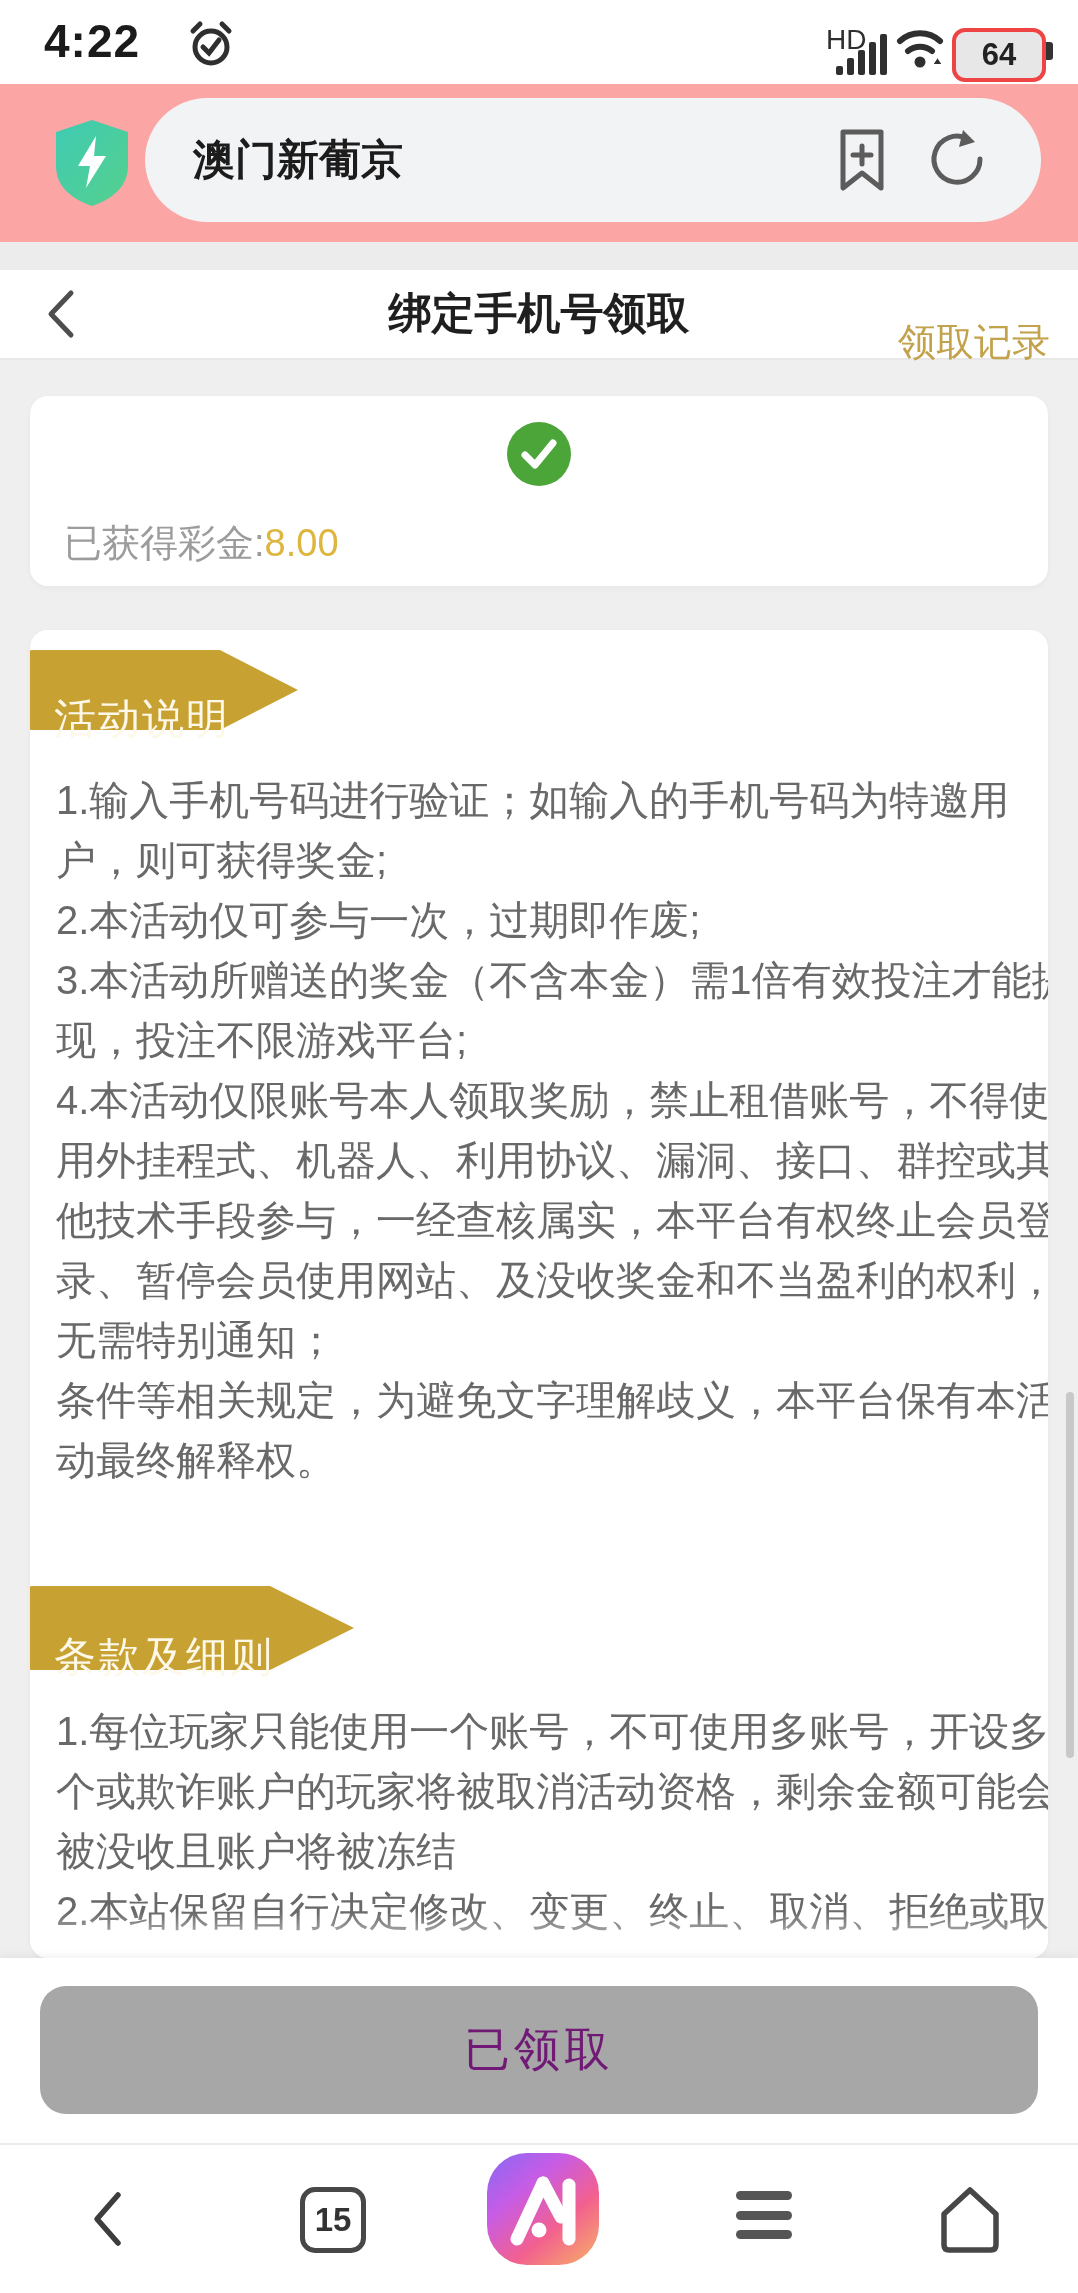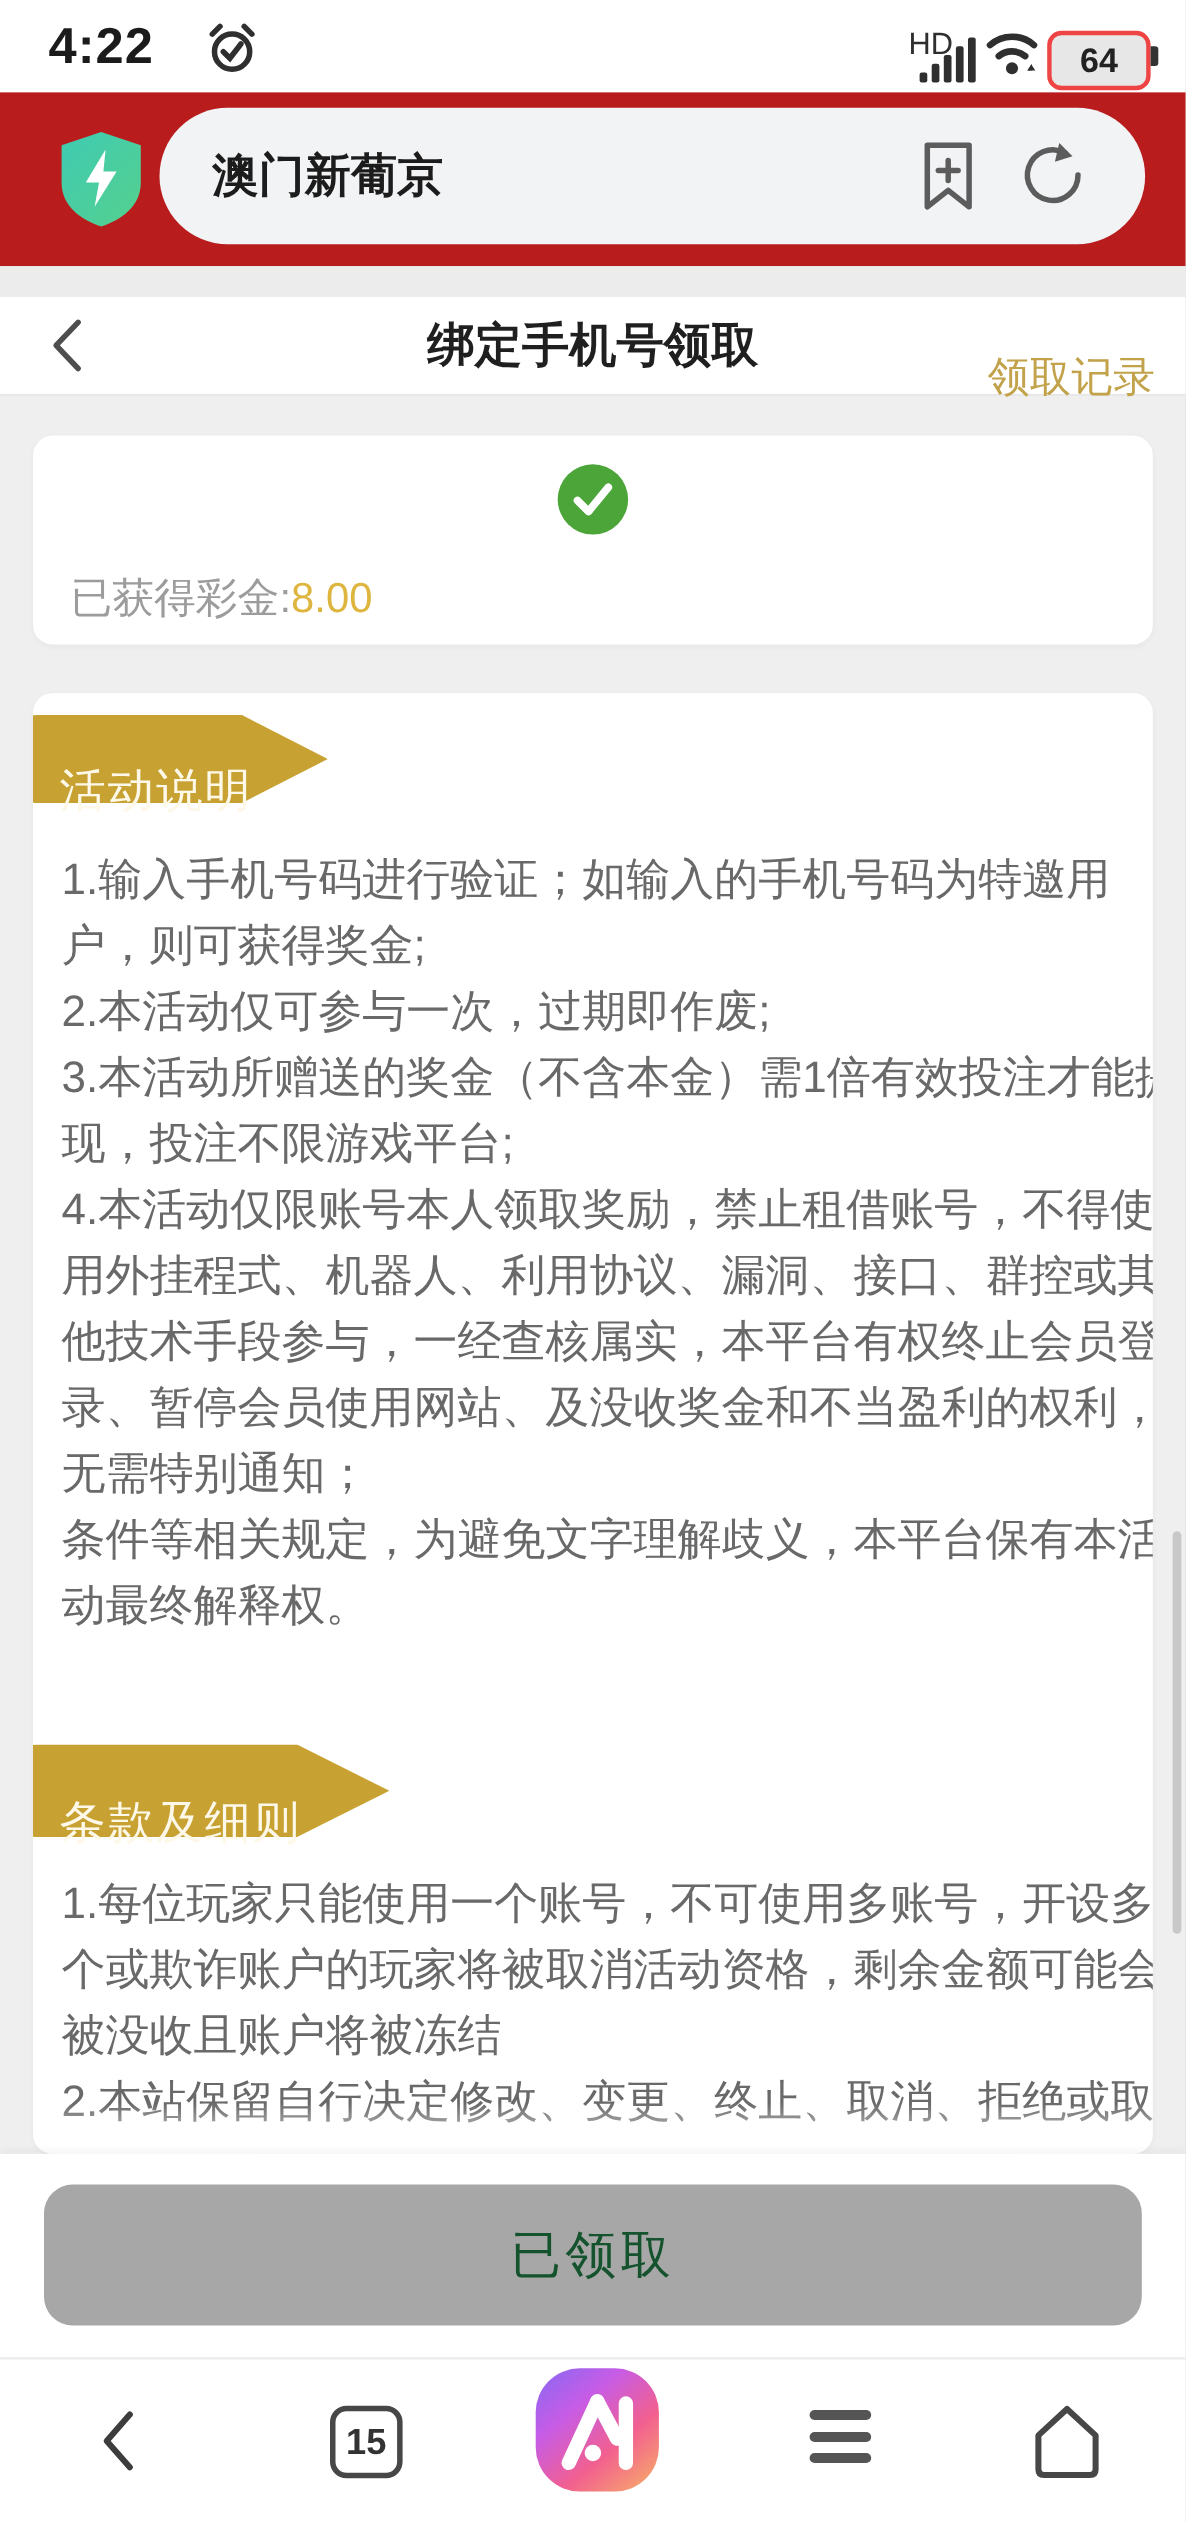--- a/index.html
+++ b/index.html
@@ -14,21 +14,21 @@
   .time{position:absolute;left:44px;top:14px;font-size:46px;font-weight:700;color:#1b1b1b;letter-spacing:1px;}
   .alarm{position:absolute;left:188px;top:20px;}
   .sig-group{position:absolute;left:826px;top:24px;width:64px;height:50px;}
   .sig-hd{position:absolute;left:0;top:0;font-size:28px;font-weight:400;color:#2f2f2f;}
   .sig-bars{position:absolute;left:8px;top:6px;}
   .wifi{position:absolute;left:896px;top:26px;}
   .battery{position:absolute;left:952px;top:28px;width:86px;height:46px;border:4px solid #ef4444;border-radius:13px;background:#e7e7e7;}
   .battery .pct{position:absolute;left:0;top:0;width:100%;height:100%;display:flex;align-items:center;justify-content:center;font-size:31px;font-weight:700;color:#222;}
   .battery-nub{position:absolute;left:1046px;top:42px;width:7px;height:18px;background:#333;border-radius:0 3px 3px 0;}
   
-  .addr-bar{position:absolute;left:0;top:84px;width:1078px;height:158px;background:#b91c1c;}
+  .addr-bar{position:absolute;left:0;top:84px;width:1078px;height:158px;background:#fca5a5;}
   .shield{position:absolute;left:40px;top:26px;}
   .url-pill{position:absolute;left:145px;top:14px;width:896px;height:124px;background:#f2f3f5;border-radius:62px;}
   .url-text{position:absolute;left:48px;top:0;height:124px;display:flex;align-items:center;font-size:42px;font-weight:700;color:#1c1c1c;}
   .addr-ic1{position:absolute;right:150px;top:28px;}
   .addr-ic2{position:absolute;right:52px;top:30px;}
   .chrome-band{position:absolute;left:0;top:242px;width:1078px;height:28px;background:#ececec;}
   
   .page-header{position:absolute;left:0;top:270px;width:1078px;height:88px;background:#ffffff;border-bottom:2px solid #e8e8e8;}
   .hdr-back{position:absolute;left:44px;top:18px;}
   .hdr-title{position:absolute;left:0;top:0;width:100%;height:88px;display:flex;align-items:center;justify-content:center;font-size:43px;font-weight:600;color:#1f1f1f;}
@@ -48,21 +48,21 @@
   .rb1{top:20px;width:280px;height:80px;}
   .rb2{top:956px;width:336px;height:84px;}
   .rule-lines{position:absolute;left:26px;right:20px;font-size:40px;line-height:60px;color:#696969;white-space:nowrap;}
   .lines1{top:140px;}
   .lines2{top:1071px;}
   .card-fade{position:absolute;left:0;bottom:0;width:100%;height:46px;background:linear-gradient(rgba(255,255,255,0),rgba(255,255,255,0.9));pointer-events:none;}
   
   .scroll-thumb{position:absolute;left:1066px;top:1392px;width:8px;height:366px;background:rgba(0,0,0,0.16);border-radius:4px;}
   
   .footer{position:absolute;left:0;top:1958px;width:1078px;height:185px;background:#ffffff;box-shadow:0 -3px 8px rgba(0,0,0,0.05);}
-  .claim-btn{position:absolute;left:40px;top:28px;width:998px;height:128px;background:#a7a7a7;border:none;border-radius:26px;color:#14532d;font-size:46px;letter-spacing:4px;font-family:inherit;}
+  .claim-btn{position:absolute;left:40px;top:28px;width:998px;height:128px;background:#a7a7a7;border:none;border-radius:26px;color:#701a75;font-size:46px;letter-spacing:4px;font-family:inherit;}
   
   .nav{position:absolute;left:0;top:2143px;width:1078px;height:150px;background:#ffffff;border-top:2px solid #ebebeb;}
   .nav-back{position:absolute;left:90px;top:45px;}
   .nav-tabs{position:absolute;left:300px;top:42px;width:56px;height:56px;border:5px solid #474747;border-radius:15px;display:flex;align-items:center;justify-content:center;font-size:33px;font-weight:600;color:#333;}
   .nav-logo{position:absolute;left:487px;top:8px;width:112px;height:112px;border-radius:40px;
     background:linear-gradient(140deg,#8a68f2 2%,#c75ce6 32%,#f2608f 64%,#f7a96a 96%);
     display:flex;align-items:center;justify-content:center;}
   .nav-menu{position:absolute;left:736px;top:46px;width:56px;height:48px;display:flex;flex-direction:column;justify-content:space-between;}
   .nav-menu i{display:block;height:9px;background:#555;border-radius:5px;}
   .nav-home{position:absolute;left:938px;top:40px;}

